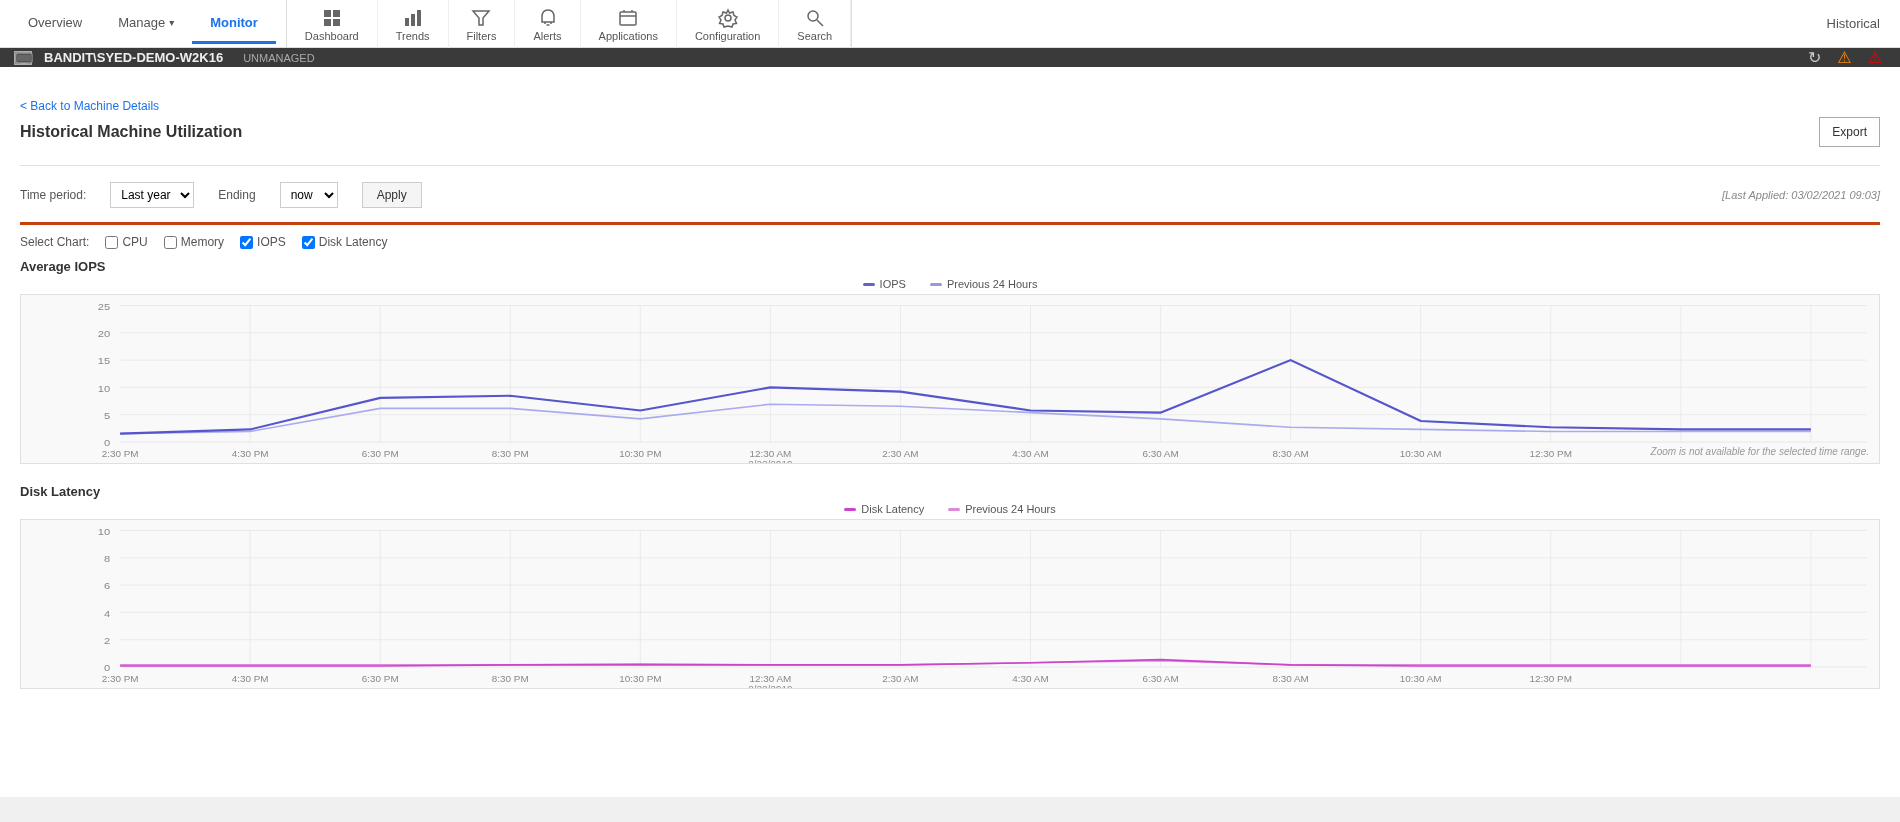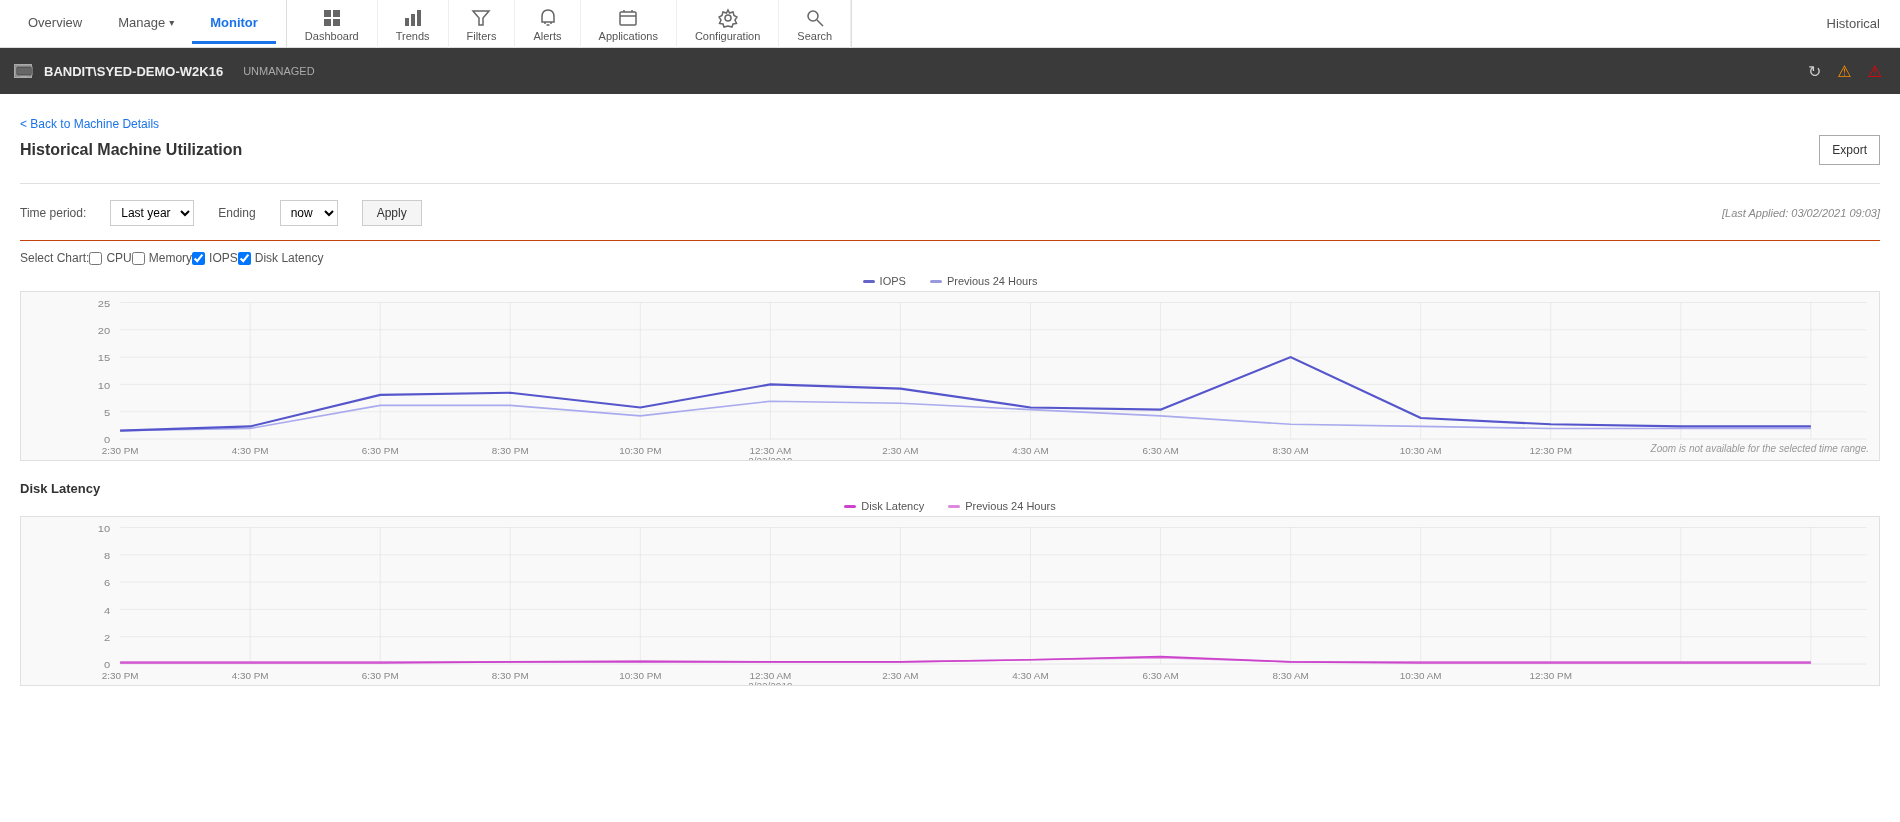--- a/index.html
+++ b/index.html
@@ -10,45 +10,45 @@
     .top-nav-left { display: flex; align-items: center; padding: 0 10px; gap: 0; }
     .nav-item { padding: 16px 18px; height: 40px; display: flex; align-items: center; cursor: pointer; font-size: 13px; color: #555; border-bottom: 3px solid transparent; }
     .nav-item.active { color: #1a73e8; border-bottom: 3px solid #1a73e8; font-weight: bold; }
     .nav-manage { display: flex; align-items: center; gap: 4px; }
     .top-nav-icons { display: flex; align-items: center; border-left: 1px solid #ddd; border-right: 1px solid #ddd; }
     .nav-icon-item { display: flex; flex-direction: column; align-items: center; justify-content: flex-end; padding: 6px 18px; cursor: pointer; font-size: 11px; color: #555; gap: 2px; height: 48px; border-right: 1px solid #eee; }
     .nav-icon-item svg { width: 20px; height: 20px; }
     .top-nav-right { margin-left: auto; padding: 0 20px; font-size: 13px; color: #555; cursor: pointer; }
 
     
-    .machine-bar { background: #3a3a3a; color: #fff; height: 46px; display: flex; align-items: center; padding: 0 14px; gap: 12px; }
+    .machine-bar { background: #3a3a3a; color: #fff; height: 19px; display: flex; align-items: center; padding: 0 14px; gap: 12px; }
     .machine-icon { width: 18px; height: 14px; background: #888; border: 1px solid #aaa; display: inline-block; }
     .machine-name { font-size: 13px; font-weight: bold; color: #eee; }
     .machine-status { font-size: 11px; color: #aaa; margin-left: 8px; }
     .machine-bar-actions { margin-left: auto; display: flex; align-items: center; gap: 8px; }
     .icon-btn { background: none; border: none; cursor: pointer; color: #ccc; font-size: 16px; padding: 2px 4px; }
     .icon-btn.alert-orange { color: #ff8c00; }
     .icon-btn.alert-red { color: #e00; }
 
     
-    .content { background: #fff; padding: 23px 20px; min-height: 730px; }
+    .content { background: #fff; padding: 32px 20px; min-height: 730px; }
 
     .back-link { color: #1a73e8; font-size: 12px; cursor: pointer; text-decoration: none; display: inline-block; margin-bottom: 10px; }
 
     .page-title { font-size: 16px; font-weight: bold; color: #333; margin-bottom: 20px; border-bottom: 1px solid #e0e0e0; padding-bottom: 14px; }
 
     
     .controls-row { display: flex; align-items: center; gap: 24px; margin-bottom: 6px; flex-wrap: wrap; }
     .control-label { font-size: 12px; color: #555; }
     .control-select { height: 26px; border: 1px solid #ccc; background: #fff; padding: 0 6px; font-size: 12px; cursor: pointer; }
     .apply-btn { height: 26px; padding: 0 14px; background: #f5f5f5; border: 1px solid #ccc; cursor: pointer; font-size: 12px; color: #333; }
     .last-applied { margin-left: auto; font-size: 11px; color: #888; font-style: italic; }
 
     
-    .select-chart-row { display: flex; gap: 0; margin: 14px 0 10px 0; border-top: 1px solid #c2410c; padding-top: 10px; }
+    .select-chart-row { display: flex; gap: 16px; margin: 14px 0 10px 0; border-top: 3px solid #c2410c; padding-top: 10px; }
     .select-chart-label { font-size: 12px; color: #555; }
     .chart-checkbox { display: flex; align-items: center; gap: 4px; font-size: 12px; color: #555; cursor: pointer; }
     .chart-checkbox input { cursor: pointer; }
 
     
     .chart-section { margin-bottom: 20px; }
     .chart-title { font-size: 13px; font-weight: bold; color: #333; margin-bottom: 4px; }
     .chart-container { background: #f9f9f9; border: 1px solid #e0e0e0; position: relative; height: 180px; width: 100%; }
 
     .export-btn { height: 30px; padding: 0 12px; background: #fff; border: 1px solid #aaa; cursor: pointer; font-size: 12px; color: #333; float: right; margin-top: -6px; }
@@ -198,20 +198,21 @@
       <span>IOPS</span>
     </label>
     <label class="chart-checkbox">
       <input type="checkbox" checked="" style="">
       <span>Disk Latency</span>
     </label>
   </div>
 
   
   <div class="chart-section">
+    <div class="chart-title">Average IOPS</div>
 
     <div class="legend">
       <div class="legend-item">
         <div class="legend-dot" style="background:#6464c8;"></div>
         <span>IOPS</span>
       </div>
       <div class="legend-item">
         <div class="legend-dot" style="background:#9999dd;"></div>
         <span>Previous 24 Hours</span>
       </div>

